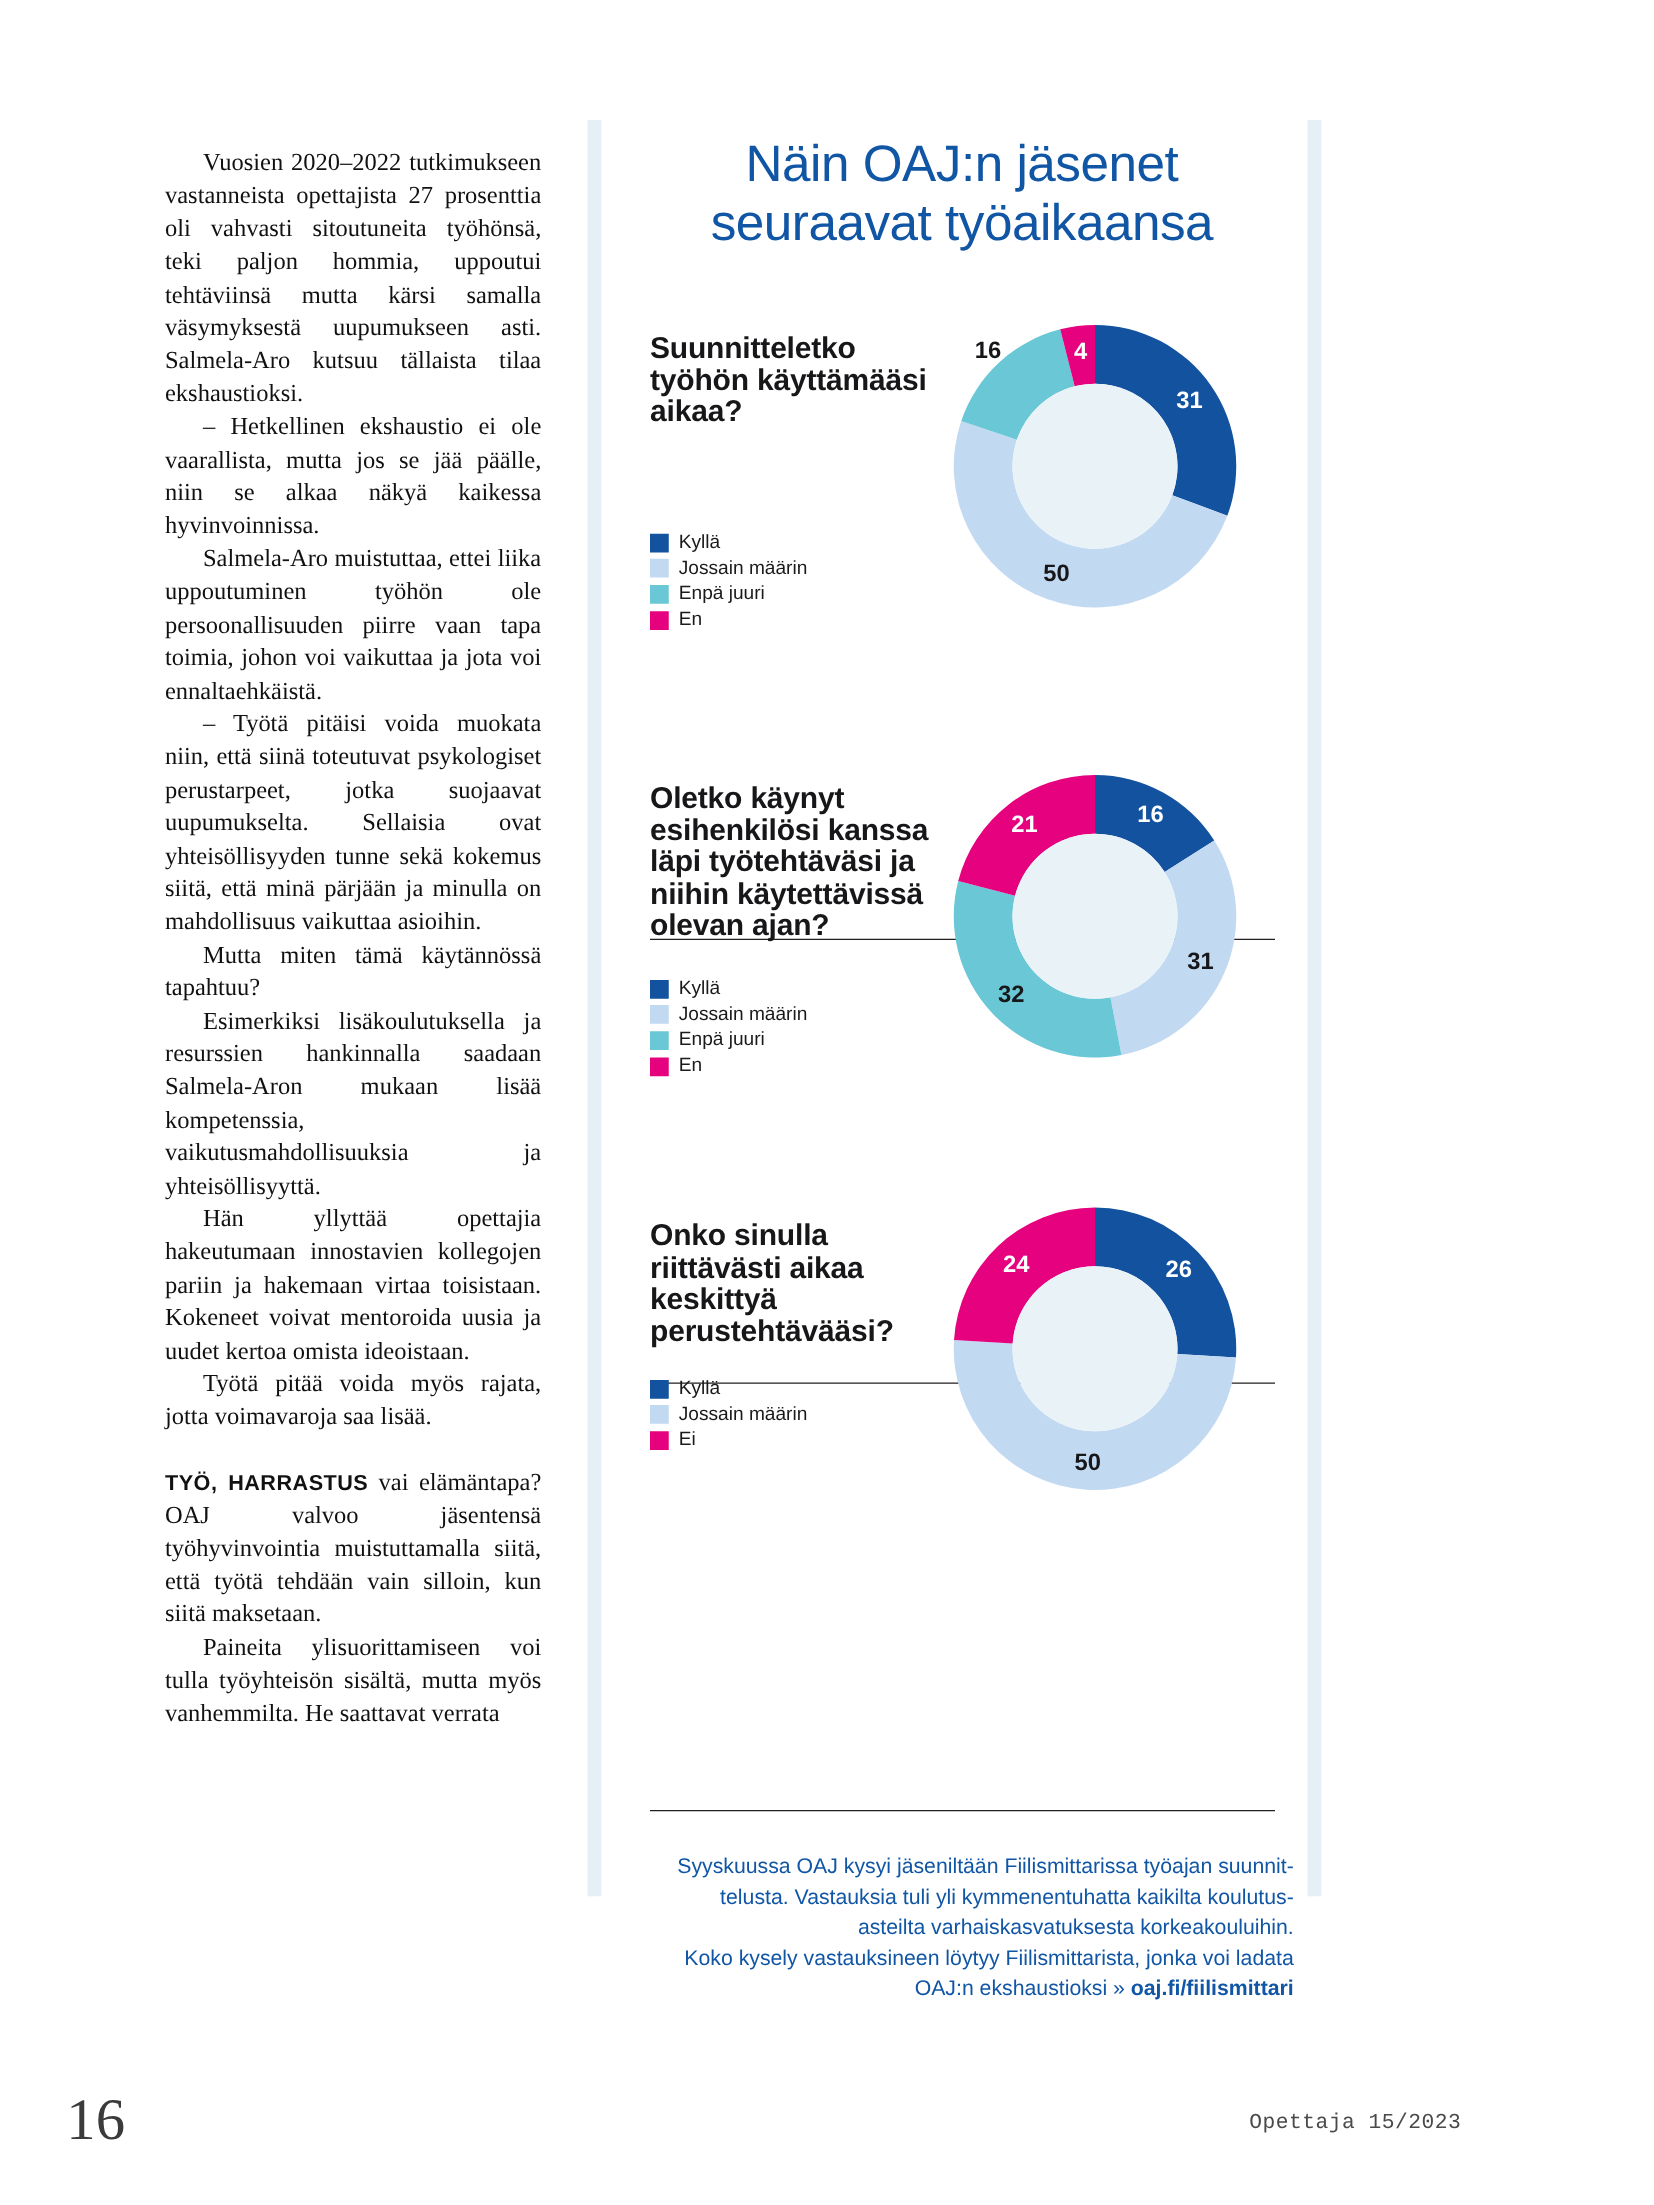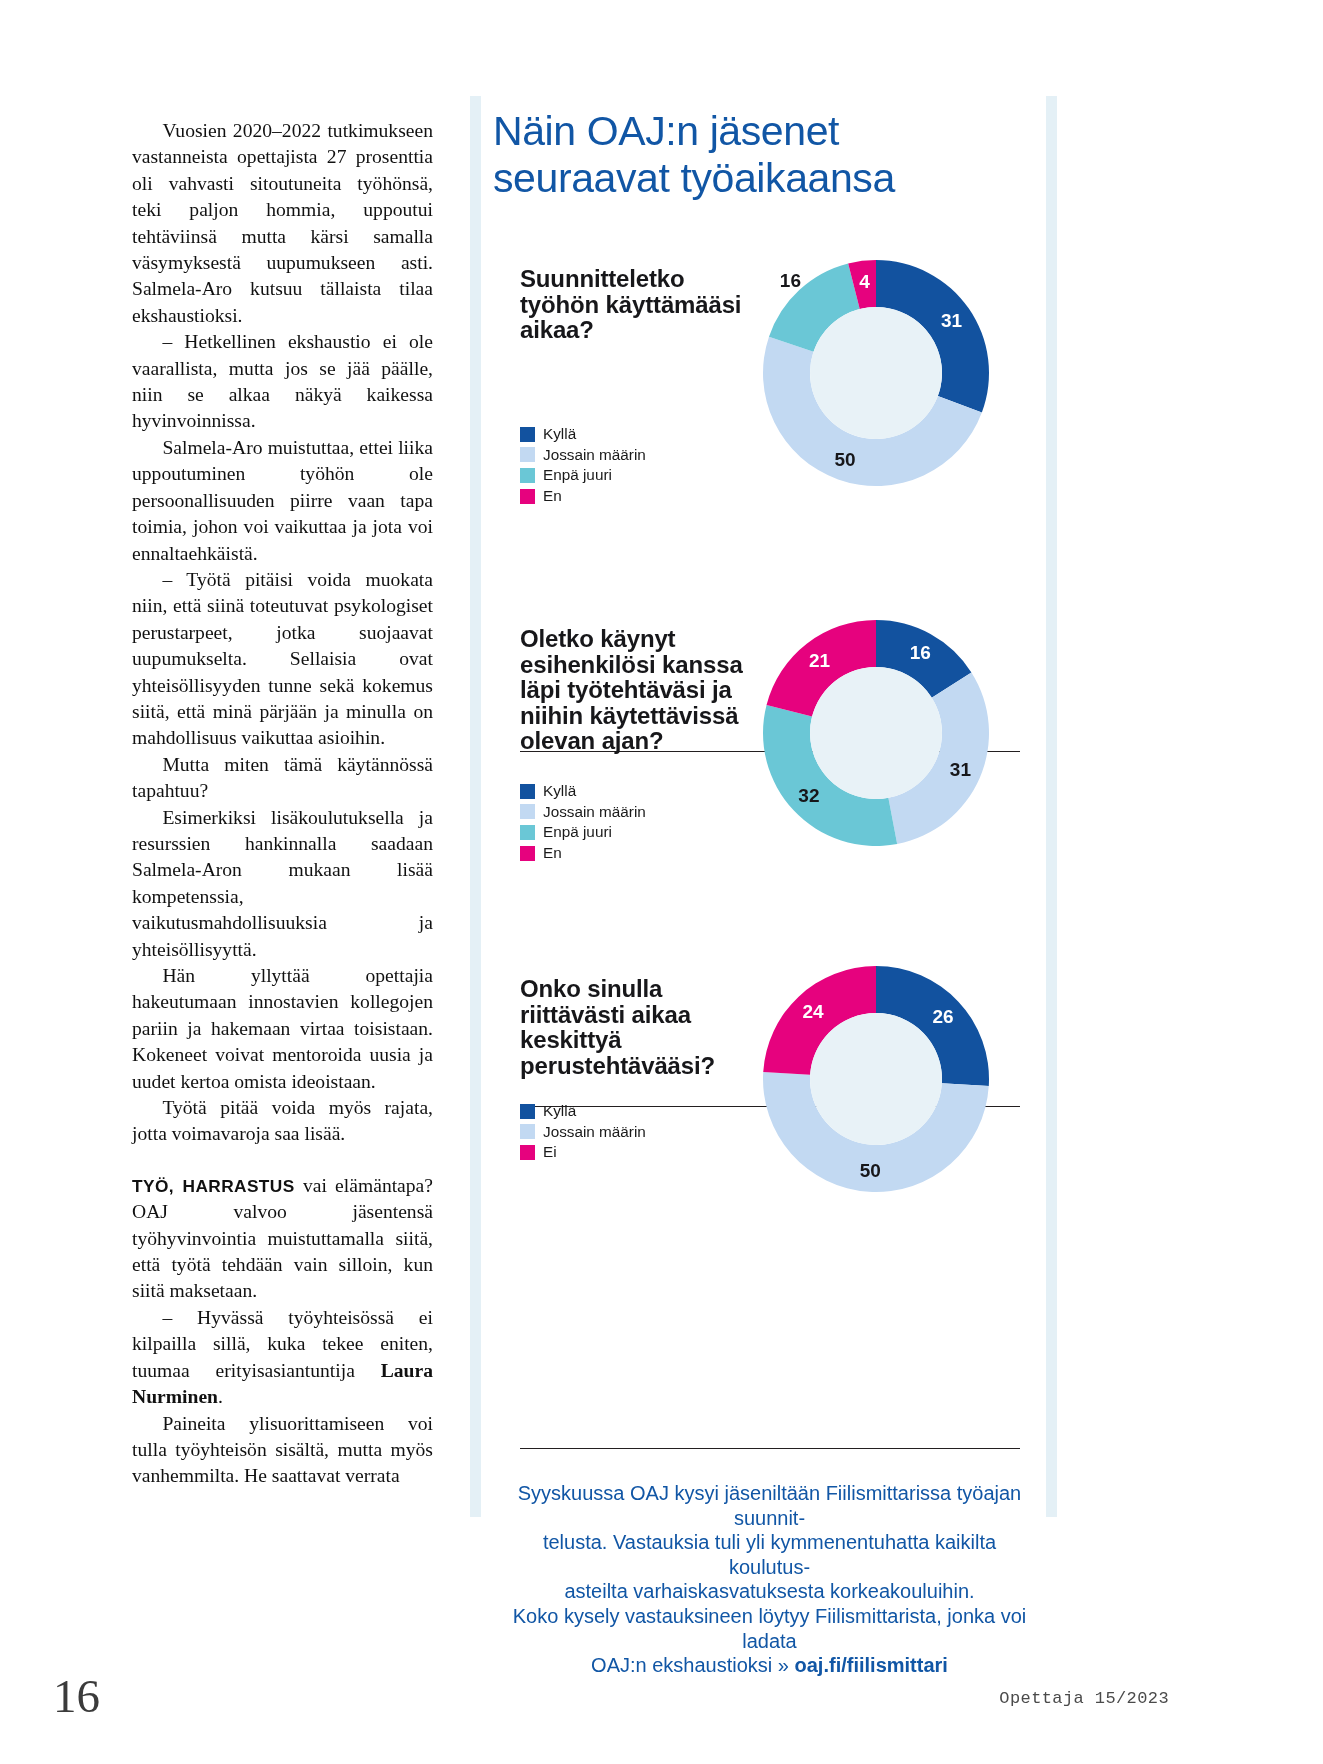--- a/index.html
+++ b/index.html
@@ -51,21 +51,21 @@
     position:absolute;
     left:493px; top:96px;
     width:553px; height:1421px;
   }
 
   
   .panel-title{
     position:absolute;
     left:0; top:12px;
     width:553px;
-    text-align:left;
+    text-align:center;
     font-family:"Liberation Sans", sans-serif;
     font-weight:300;
     font-size:41px;
     line-height:47px;
     color:#1156a5;
     letter-spacing:-0.4px;
   }
 
   
   .chart-block{position:absolute;left:0;width:553px;}
@@ -116,23 +116,23 @@
   }
   #sep1{top:655px;}
   #sep2{top:1010px;}
   #sep3{top:1352px;}
 
   
   .caption{
     position:absolute;
     left:11px; top:1385px;
     width:531px;
-    text-align:center;
-    font-family:"Liberation Sans", sans-serif;
-    font-size:20px;
+    text-align:right;
+    font-family:"Liberation Sans", sans-serif;
+    font-size:17px;
     line-height:24.6px;
     color:#1156a5;
     font-weight:400;
   }
   .caption b{font-weight:bold;}
 
   
   .page-number{
     position:absolute;
     left:53px; bottom:44px;
@@ -158,21 +158,20 @@
   <div class="article-col" id="article-col">
       <p>Vuosien 2020–2022 tutkimukseen vastanneista opettajista 27 prosenttia oli vahvasti sitoutuneita työhönsä, teki paljon hommia, uppoutui tehtäviinsä mutta kärsi samalla väsymyksestä uupumukseen asti. Salmela-Aro kutsuu tällaista tilaa ekshaustioksi.</p>
       <p>– Hetkellinen ekshaustio ei ole vaarallista, mutta jos se jää päälle, niin se alkaa näkyä kaikessa hyvinvoinnissa.</p>
       <p>Salmela-Aro muistuttaa, ettei liika uppoutuminen työhön ole persoonallisuuden piirre vaan tapa toimia, johon voi vaikuttaa ja jota voi ennaltaehkäistä.</p>
       <p>– Työtä pitäisi voida muokata niin, että siinä toteutuvat psykologiset perustarpeet, jotka suojaavat uupumukselta. Sellaisia ovat yhteisöllisyyden tunne sekä kokemus siitä, että minä pärjään ja minulla on mahdollisuus vaikuttaa asioihin.</p>
       <p>Mutta miten tämä käytännössä tapahtuu?</p>
       <p>Esimerkiksi lisäkoulutuksella ja resurssien hankinnalla saadaan Salmela-Aron mukaan lisää kompetenssia, vaikutusmahdollisuuksia ja yhteisöllisyyttä.</p>
       <p>Hän yllyttää opettajia hakeutumaan innostavien kollegojen pariin ja hakemaan virtaa toisistaan. Kokeneet voivat mentoroida uusia ja uudet kertoa omista ideoistaan.</p>
       <p>Työtä pitää voida myös rajata, jotta voimavaroja saa lisää.</p>
       <p class="spaced"><span class="lead-in">TYÖ, HARRASTUS</span> vai elämäntapa? OAJ valvoo jäsentensä työhyvinvointia muistuttamalla siitä, että työtä tehdään vain silloin, kun siitä maksetaan.</p>
-      <p>– Hyvässä työyhteisössä ei kilpailla sillä, kuka tekee eniten, tuumaa erityisasiantuntija <span class="bold-name">Laura Nurminen</span>.</p>
       <p>Paineita ylisuorittamiseen voi tulla työyhteisön sisältä, mutta myös vanhemmilta. He saattavat verrata</p>
     </div>
 
   <div class="rule-left"></div>
   <div class="rule-right"></div>
 
   <div class="panel-inner">
 
     <div class="panel-title">
       <div>Näin OAJ:n jäsenet</div>

